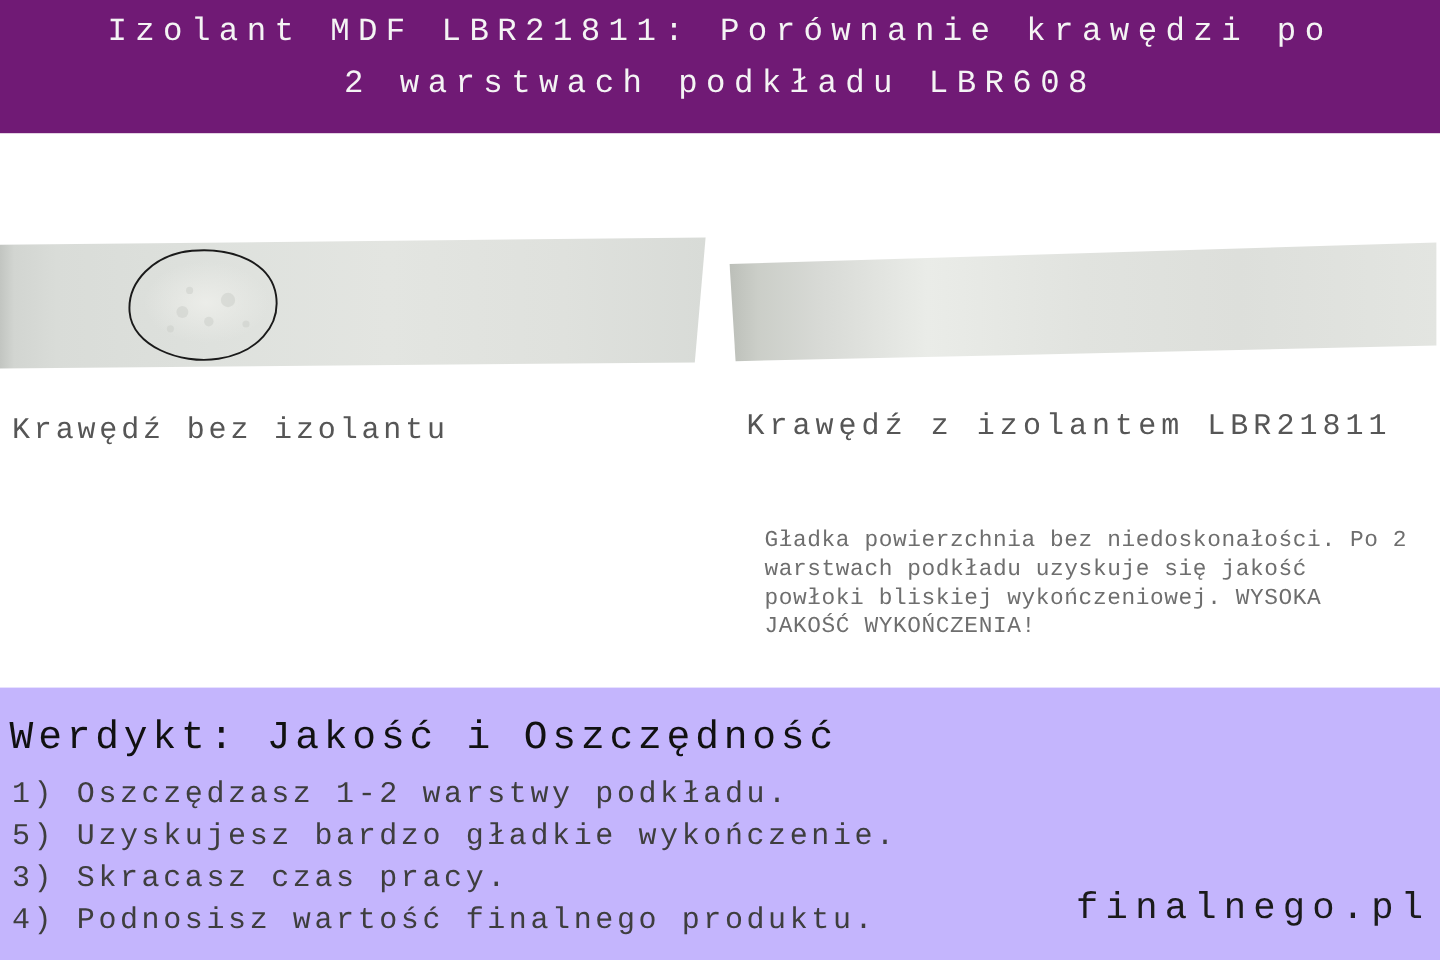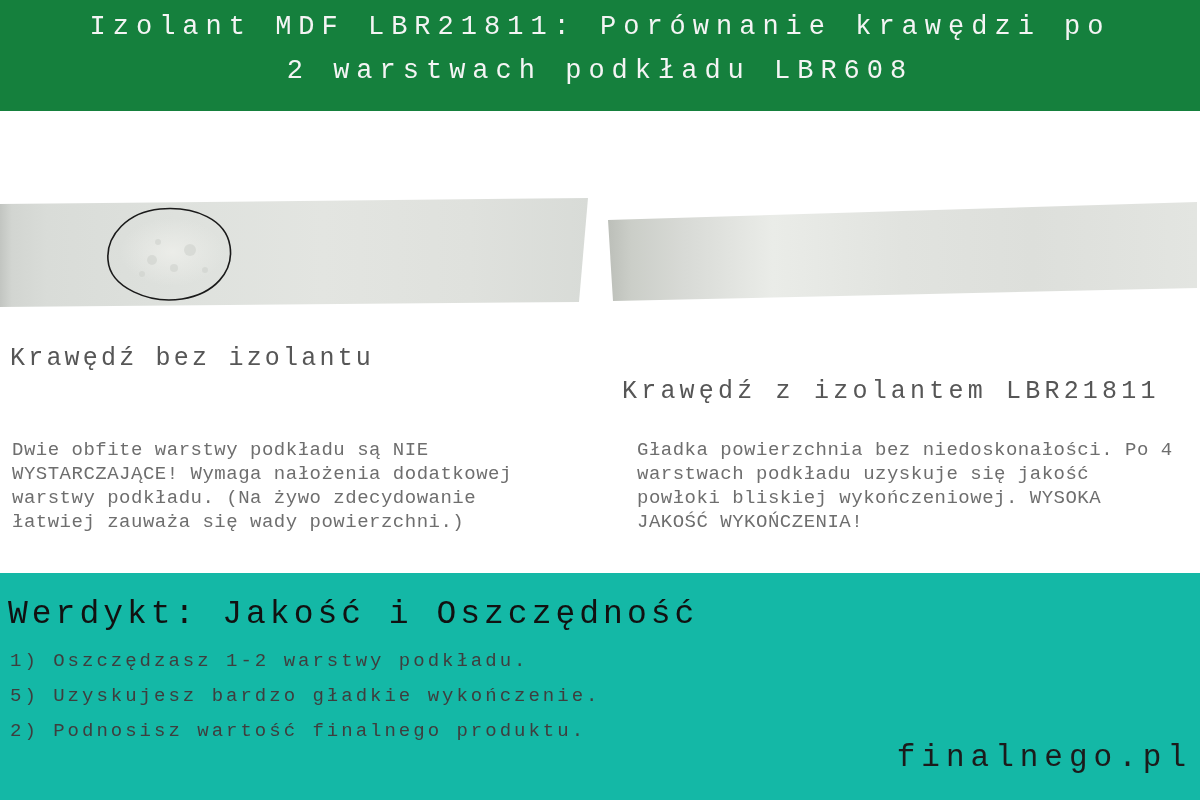--- a/index.html
+++ b/index.html
@@ -11,21 +11,21 @@
     overflow: hidden;
     font-family: "Liberation Mono", "DejaVu Sans Mono", monospace;
   }
 
   
   .banner {
     position: absolute;
     top: 0; left: 0;
     width: 100%;
     height: 111px;
-    background: #15803d;
+    background: #701a75;
     display: flex;
     justify-content: center;
     align-items: flex-start;
   }
   .main-title {
     margin: 0;
     padding-top: 5px;
     font-size: 27px;
     font-weight: normal;
     line-height: 44px;
@@ -43,55 +43,55 @@
   }
 
   
   .caption {
     position: absolute;
     color: #565656;
     font-size: 25px;
     white-space: nowrap;
   }
   .caption-left  { left: 10px;  top: 344px; letter-spacing: 3.2px; text-align: center; }
-  .caption-right { left: 622px; top: 341px; letter-spacing: 4.2px; margin-top: 36px; }
+  .caption-right { left: 622px; top: 341px; letter-spacing: 4.2px; }
 
   
   .desc {
     position: absolute;
     color: #6e6e6e;
     font-size: 19px;
     line-height: 24px;
     letter-spacing: 0.5px;
     white-space: pre-line;
   }
   .desc-left  { left: 12px;  top: 419px; }
   .desc-right { left: 637px; top: 419px; }
 
   
   .verdict {
     position: absolute;
     top: 573px; left: 0;
     width: 100%;
     height: 227px;
-    background: #14b8a6;
+    background: #c4b5fd;
   }
   .verdict-heading {
     margin: 23px 0 0 8px;
     font-weight: normal;
     font-size: 33px;
     letter-spacing: 4px;
     color: #111111;
     white-space: nowrap;
   }
   .verdict-list {
     position: absolute;
     left: 10px;
     top: 71px;
-    font-size: 19px;
+    font-size: 25px;
     line-height: 35px;
     letter-spacing: 3px;
     color: #3e3e3e;
   }
   .verdict-item { white-space: nowrap; }
 
   .watermark {
     position: absolute;
     right: 8px;
     top: 167px;
@@ -153,32 +153,29 @@
     </g>
 
     <g>
       <polygon points="608,40 1197,22 1197,108 613,121" fill="url(#gradR)"></polygon>
     </g>
   </svg>
 
   <div class="caption caption-left">Krawędź bez izolantu</div>
   <div class="caption caption-right">Krawędź z izolantem LBR21811</div>
 
-  <p class="desc desc-left">Dwie obfite warstwy podkładu są NIE
-WYSTARCZAJĄCE! Wymaga nałożenia dodatkowej
-warstwy podkładu. (Na żywo zdecydowanie
-łatwiej zauważa się wady powierzchni.)</p>
-  <p class="desc desc-right">Gładka powierzchnia bez niedoskonałości. Po 4
+  <p class="desc desc-right">Gładka powierzchnia bez niedoskonałości. Po 2
 warstwach podkładu uzyskuje się jakość
 powłoki bliskiej wykończeniowej. WYSOKA
 JAKOŚĆ WYKOŃCZENIA!</p>
 
   <section class="verdict">
     <h2 class="verdict-heading">Werdykt: Jakość i Oszczędność</h2>
     <div class="verdict-list">
       <div class="verdict-item">1) Oszczędzasz 1-2 warstwy podkładu.</div>
       <div class="verdict-item">5) Uzyskujesz bardzo gładkie wykończenie.</div>
-      <div class="verdict-item">2) Podnosisz wartość finalnego produktu.</div>
+      <div class="verdict-item">3) Skracasz czas pracy.</div>
+      <div class="verdict-item">4) Podnosisz wartość finalnego produktu.</div>
     </div>
     <div class="watermark">finalnego.pl</div>
   </section>
 
 </div>
 
 </body></html>

